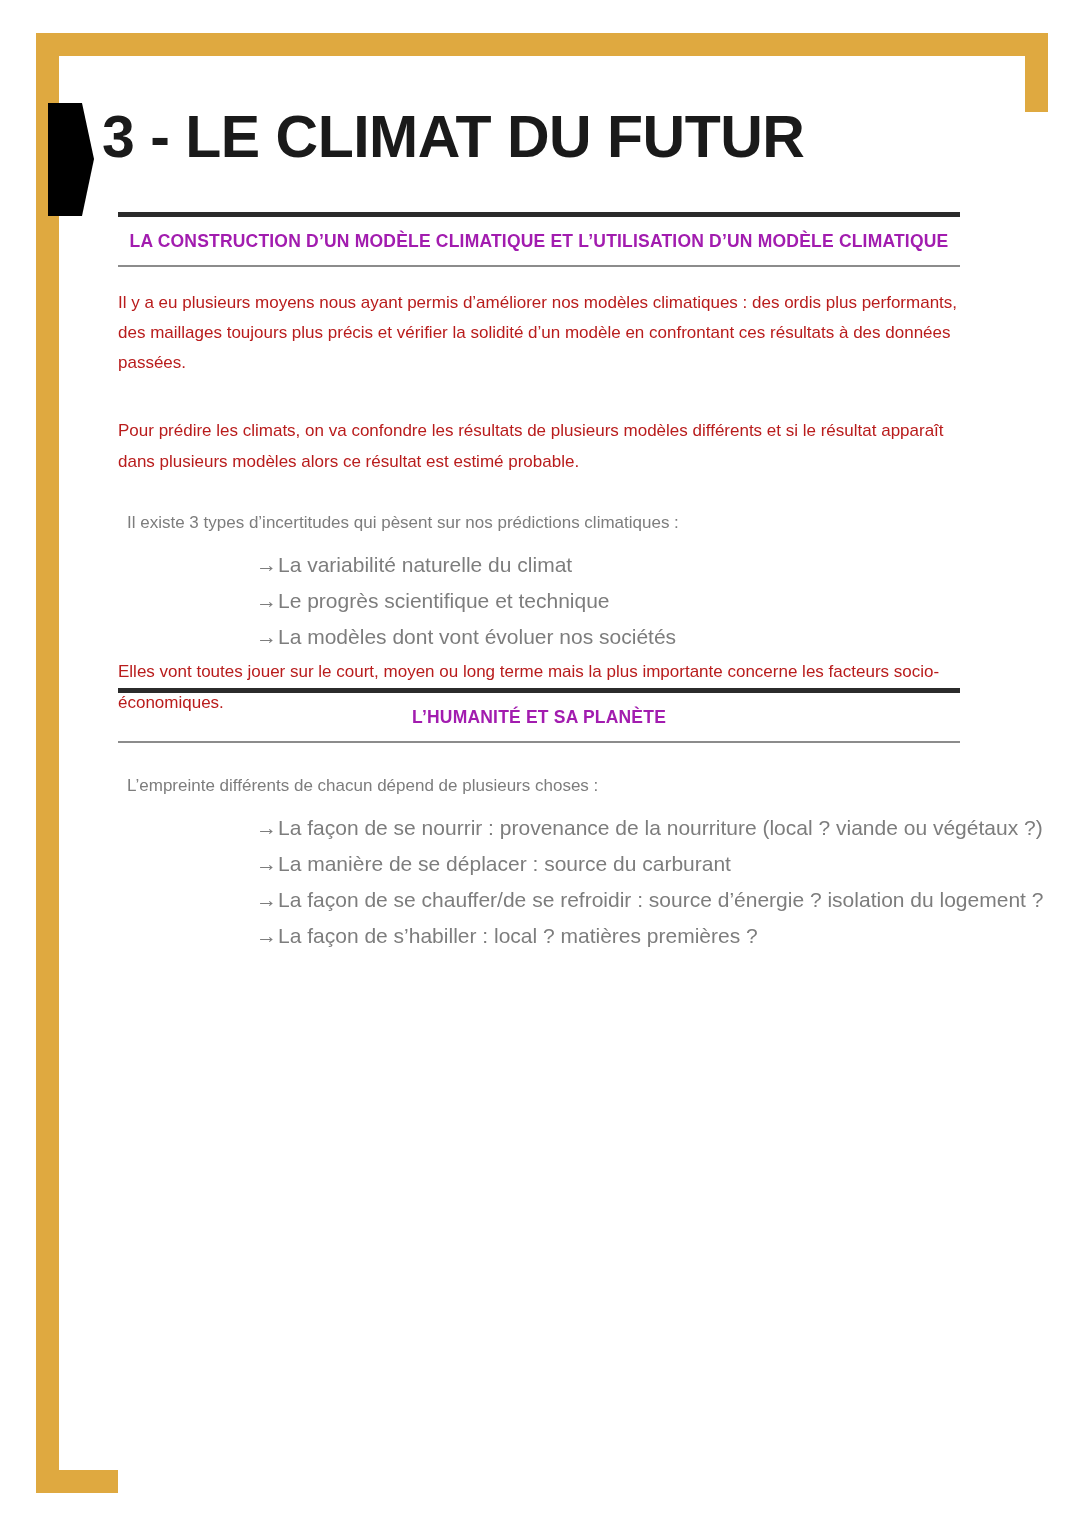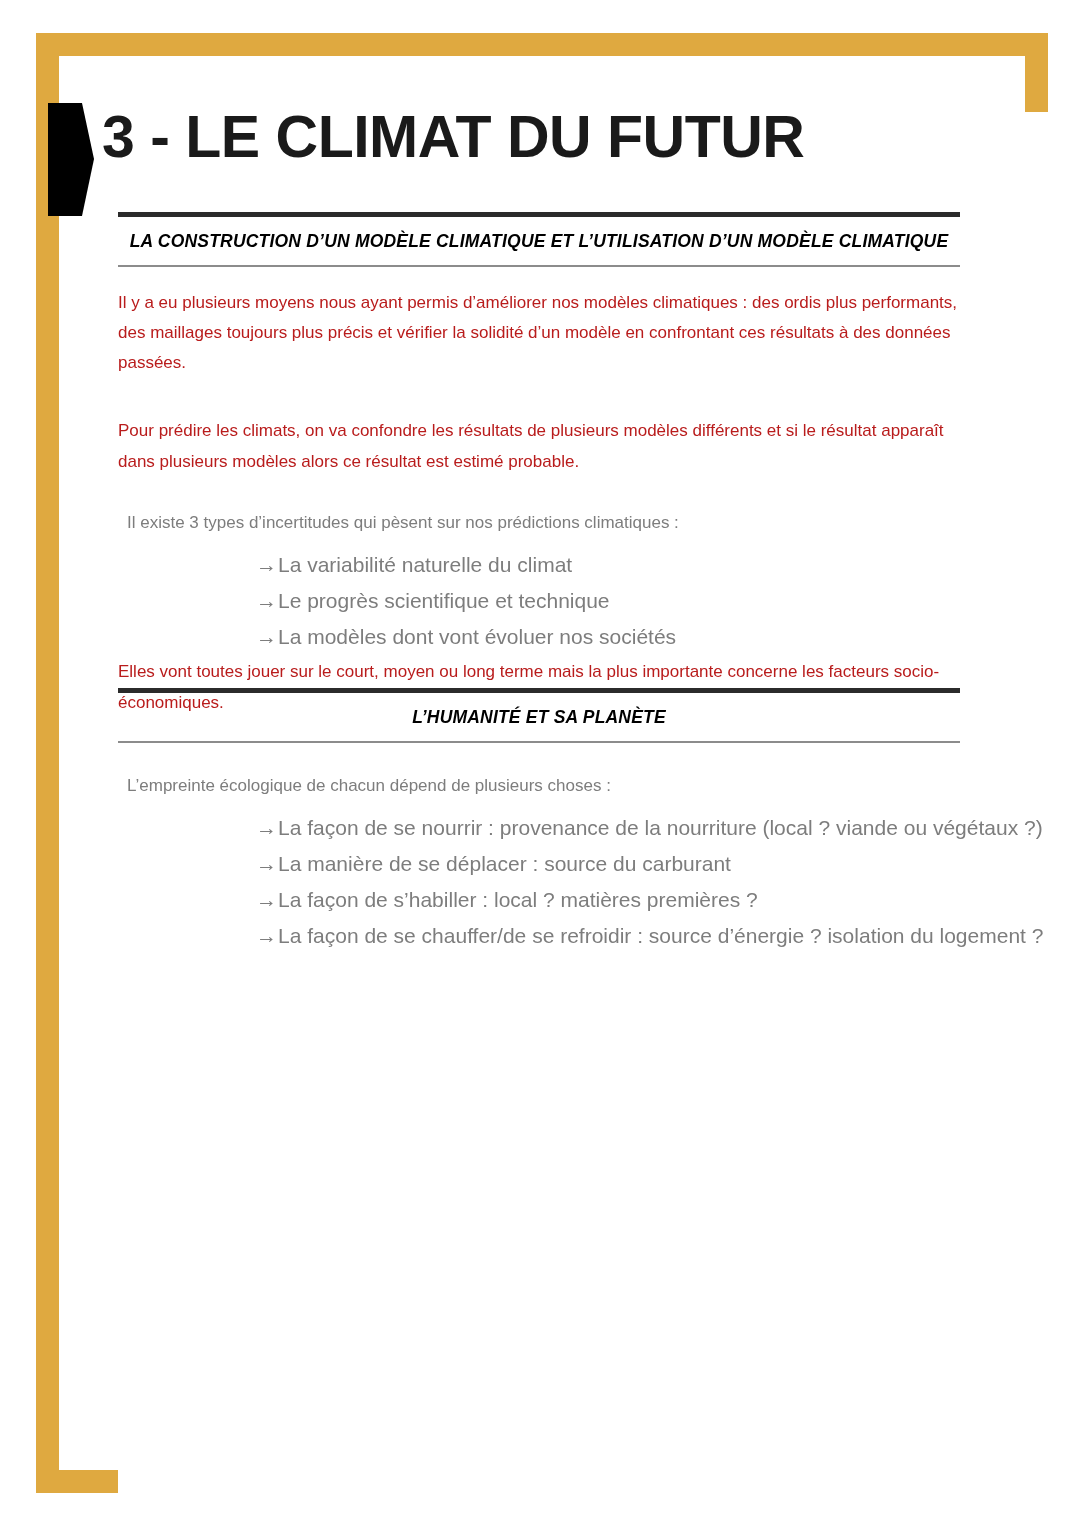--- a/index.html
+++ b/index.html
@@ -79,25 +79,24 @@
   }
   .rule-thin {
     height: 2px;
     background: #8c8c8c;
     width: 100%;
   }
   .section-title {
     text-align: center;
     font-size: 17.5px;
     font-weight: bold;
-    color: #000000;
+    color: #a21caf;
     letter-spacing: 0.2px;
     line-height: 1.35;
     padding: 13px 4px 11px 4px;
-    font-style: italic;
   }
 
   
   .para {
     font-size: 17px;
     color: #b91c1c;
     line-height: 1.78;
     margin: 0;
     text-align: left;
   }
@@ -177,29 +176,29 @@
 
 <div class="content" style="top:688px;">
   <div class="section-head">
     <div class="rule-thick"></div>
     <div class="section-title">L’HUMANITÉ ET SA PLANÈTE</div>
     <div class="rule-thin"></div>
   </div>
 
   <div style="height:19px;"></div>
 
-  <p class="lead">L’empreinte écologique de chacun dépend de plusieurs choses :</p>
+  <p class="lead">L’empreinte différents de chacun dépend de plusieurs choses :</p>
 
   <ul class="arrow-list">
     <li>
       <span class="arrow-glyph">→</span><span>La façon de se nourrir : provenance de la nourriture (local ? viande ou végétaux ?)</span>
     </li>
     <li>
       <span class="arrow-glyph">→</span><span>La manière de se déplacer : source du carburant</span>
     </li>
     <li>
+      <span class="arrow-glyph">→</span><span>La façon de se chauffer/de se refroidir : source d’énergie ? isolation du logement ?</span>
+    </li>
+    <li>
       <span class="arrow-glyph">→</span><span>La façon de s’habiller : local ? matières premières ?</span>
     </li>
-    <li>
-      <span class="arrow-glyph">→</span><span>La façon de se chauffer/de se refroidir : source d’énergie ? isolation du logement ?</span>
-    </li>
   </ul>
 </div>
 
 </body></html>

